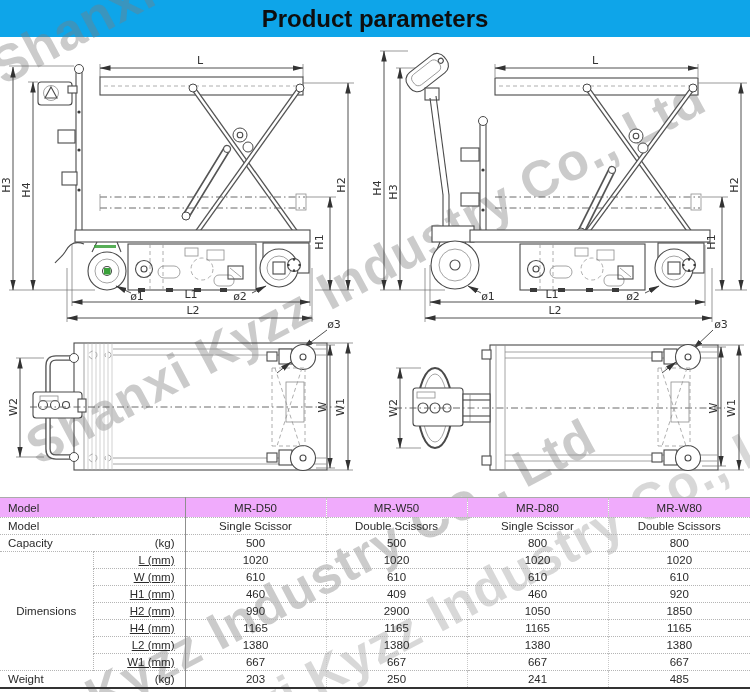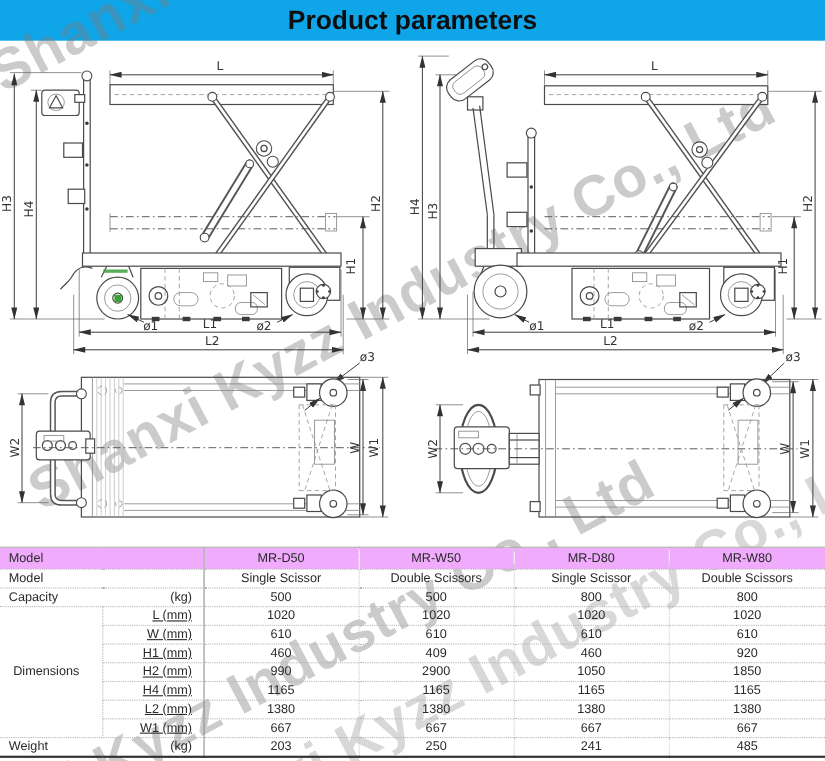--- a/index.html
+++ b/index.html
@@ -36,21 +36,21 @@
   .txt{fill:#333;font:11px "DejaVu Sans",sans-serif;text-anchor:middle;}
   
   .spec{position:absolute;left:0;top:497px;width:750px;border-collapse:collapse;
         table-layout:fixed;font:11.5px "Liberation Sans",sans-serif;color:#2a2a2a;
         border-top:1px solid #ababab;border-bottom:2px solid #333;z-index:4;}
   .spec td{border-top:1px dotted #b5b5b5;height:16px;padding:0;overflow:hidden;
            white-space:nowrap;vertical-align:middle;}
   .spec tr.hd td{background:#f0abfc;border-top:none;height:19px;}
   .spec td.lab{padding-left:8px;}
   .spec td.lab .unit{float:right;padding-right:10px;padding-left:19px;}
-  .spec td.grp{padding-left:12px;}
+  .spec td.grp{padding-left:0;text-align:center;}
   .spec td.unit{text-align:right;padding-right:10px;border-left:1px dotted #b5b5b5;text-decoration:underline;}
   .spec td.val{text-align:center;border-left:1px dotted #c9c9c9;}
   .spec td.v1{border-left:1px solid #8f8f8f;}
 </style>
 </head>
 <body>
 
 <div class="page">
 
   <div class="titlebar">

